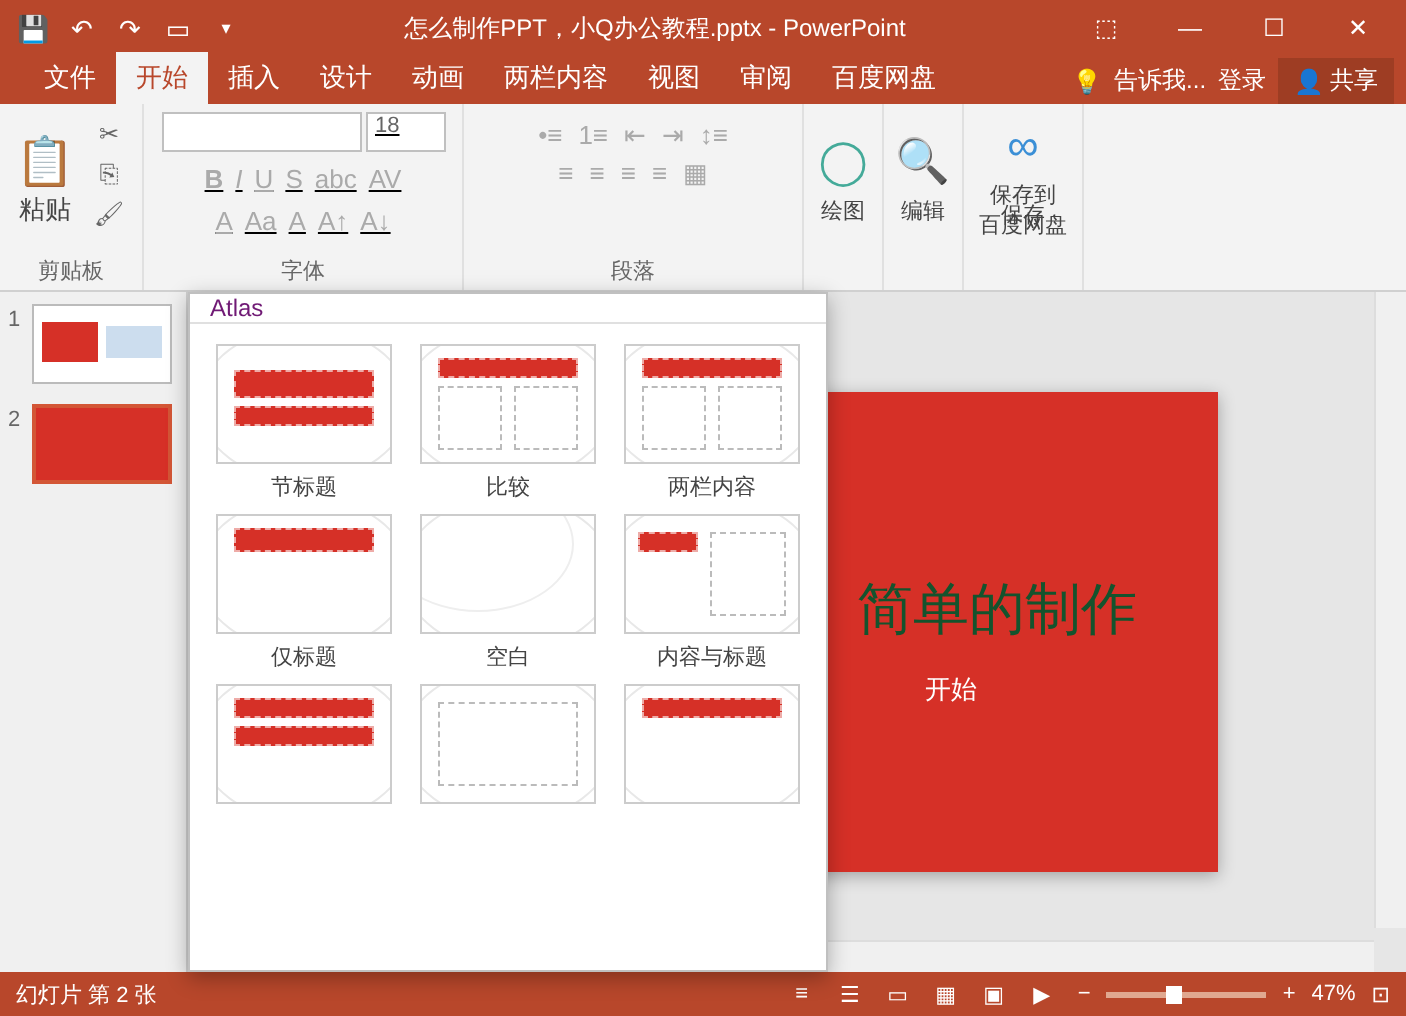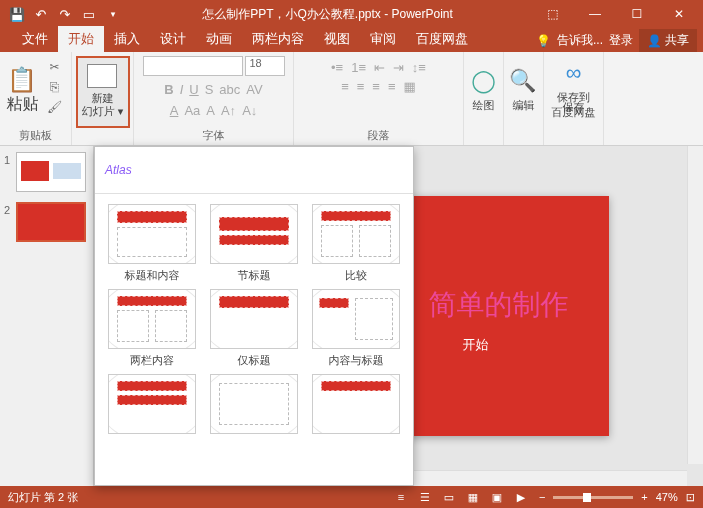--- a/index.html
+++ b/index.html
@@ -15,29 +15,29 @@
 .tab.active { background: #f3f3f3; color: #b8472b; }
 .tabs .right { margin-left: auto; display: flex; align-items: center; padding-right: 6px; gap: 6px; font-size: 12px; }
 .tabs .share { background: #9e3d23; padding: 3px 8px; display: flex; align-items: center; gap: 3px; }
 .ribbon { height: 94px; background: #f3f3f3; border-bottom: 1px solid #d0d0d0; display: flex; }
 .group { border-right: 1px solid #e0e0e0; padding: 2px 4px; display: flex; flex-direction: column; align-items: center; position: relative; }
 .group-label { position: absolute; bottom: 2px; font-size: 11px; color: #666; margin-top: 46px; }
 .clipboard { width: 72px; }
 .clipboard .top { display: flex; height: 72px; }
 .paste { width: 38px; display: flex; flex-direction: column; align-items: center; justify-content: center; border: 1px solid transparent; }
 .paste .icon { font-size: 24px; color: #e08850; }
-.paste .lbl { font-size: 16px; color: #444; }
+.paste .lbl { font-size: 13px; color: #444; }
 .mini-btns { display: flex; flex-direction: column; gap: 2px; padding: 4px 2px; }
 .mini-btns span { width: 22px; height: 18px; display: flex; align-items: center; justify-content: center; font-size: 12px; color: #666; }
 .newslide-group { width: 62px; }
 .newslide { width: 54px; height: 72px; border: 2px solid #cc5530; display: flex; flex-direction: column; align-items: center; justify-content: center; background: #e8e8e8; margin-top: 2px; }
 .newslide .icon { width: 28px; height: 22px; background: #fff; border: 1px solid #888; position: relative; }
 .newslide .icon::before { content: ''; position: absolute; top: -3px; left: -3px; width: 28px; height: 22px; background: #fff; border: 1px solid #888; }
 .newslide .lbl { font-size: 11px; color: #444; text-align: center; margin-top: 4px; line-height: 1.2; }
-.font-group { width: 160px; padding: 4px 6px; }
+.font-group { width: 160px; padding: 4px 6px; text-decoration: underline; }
 .font-row1 { display: flex; gap: 2px; align-items: center; }
 .font-combo { width: 100px; height: 20px; border: 1px solid #c0c0c0; background: #fff; }
 .size-combo { width: 40px; height: 20px; border: 1px solid #c0c0c0; background: #fff; font-size: 11px; padding: 0 4px; color: #666; }
 .font-row2, .font-row3 { display: flex; gap: 6px; margin-top: 6px; color: #aaa; font-size: 13px; align-items: center; }
 .font-row2 span, .font-row3 span { cursor: default; }
 .para-group { width: 170px; padding: 4px 6px; }
 .para-row { display: flex; gap: 8px; margin-top: 4px; color: #aaa; font-size: 13px; }
 .draw-group, .edit-group { width: 40px; }
 .draw-group div, .edit-group div, .save-group div { display: flex; flex-direction: column; align-items: center; justify-content: center; height: 72px; font-size: 11px; color: #444; }
 .save-group { width: 60px; }
@@ -47,24 +47,24 @@
 .thumb-item { display: flex; margin-bottom: 10px; }
 .thumb-num { width: 12px; font-size: 11px; color: #666; padding-top: 2px; }
 .thumb { width: 70px; height: 40px; background: #fff; border: 1px solid #bbb; position: relative; }
 .thumb.sel { border: 2px solid #d35636; }
 .thumb.s1::before { content:''; position:absolute; left:4px; top:8px; width:28px; height:20px; background:#d63027; }
 .thumb.s1::after { content:''; position:absolute; right:4px; top:10px; width:28px; height:16px; background:#cde; }
 .thumb.s2 { background:#d63027; }
 .canvas { flex: 1; background: #e6e6e6; display: flex; align-items: center; justify-content: center; position: relative; }
 .slide { width: 420px; height: 240px; background: #fff; box-shadow: 0 2px 8px rgba(0,0,0,.3); position: relative; overflow: hidden; }
 .slide-red { position:absolute; left:0; top:0; right:0; bottom:0; background:#d63027; }
-.slide-title { position:absolute; top:90px; right:40px; color:#ec4899; font-size:28px; }
+.slide-title { position:absolute; top:90px; right:40px; color:#14532d; font-size:28px; }
 .slide-sub { position:absolute; top:140px; right:120px; color:#fff; font-size:13px; }
 .layout-gallery { position: absolute; left: 94px; top: 146px; width: 320px; height: 340px; background: #fff; border: 1px solid #c0c0c0; box-shadow: 0 3px 10px rgba(0,0,0,.3); z-index: 100; }
-.gallery-head { padding: 16px 10px; font-size: 12px; color: #8b5cf6; border-bottom: 1px solid #e0e0e0; font-style: italic; }
+.gallery-head { padding: 0 10px; font-size: 12px; color: #701a75; border-bottom: 1px solid #e0e0e0; }
 .gallery-grid { display: grid; grid-template-columns: repeat(3, 1fr); gap: 6px 8px; padding: 10px; }
 .layout-cell { display: flex; flex-direction: column; align-items: center; gap: 4px; }
 .layout-thumb { width: 88px; height: 60px; background: #fff; border: 1px solid #ccc; position: relative; overflow: hidden; }
 .layout-thumb .swirl { position:absolute; inset:-10px; border:1px solid #e8e8e8; border-radius:50%; }
 .layout-thumb .swirl2 { position:absolute; inset:-20px 10px 10px -20px; border:1px solid #eee; border-radius:50%; }
 .redbar { position:absolute; background:#d63027; border:1px dashed rgba(255,255,255,.6); }
 .whitebox { position:absolute; background:#fff; border:1px dashed #bbb; }
 .layout-label { font-size: 11px; color: #444; }
 .statusbar { position: absolute; bottom: 0; left: 0; right: 0; height: 22px; background: #b8472b; color: #fff; display: flex; align-items: center; padding: 0 8px; font-size: 11px; }
 .statusbar .right { margin-left: auto; display: flex; align-items: center; gap: 8px; }
@@ -125,26 +125,20 @@
       </div>
       <div class="mini-btns">
         <span>✂</span>
         <span>⎘</span>
         <span>🖌</span>
       </div>
     </div>
     <div class="group-label">剪贴板</div>
   </div>
 
-  <div class="group newslide-group">
-    <div class="newslide">
-      <div class="icon"></div>
-      <div class="lbl"><span>新建</span><br><span>幻灯片</span> ▾</div>
-    </div>
-  </div>
 
   <div class="group font-group">
     <div class="font-row1">
       <div class="font-combo"></div>
       <div class="size-combo">18</div>
     </div>
     <div class="font-row2">
       <span><b>B</b></span>
       <span><i>I</i></span>
       <span><u>U</u></span>
@@ -223,28 +217,20 @@
     </div>
   </div>
 </div>
 
 <div class="layout-gallery">
   <div class="gallery-head">Atlas</div>
   <div class="gallery-grid">
     <div class="layout-cell">
         <div class="layout-thumb">
           <div class="swirl"></div>
-          <div class="redbar" style="left:8px;top:6px;right:8px;height:12px"></div>
-          <div class="whitebox" style="left:8px;top:22px;right:8px;bottom:6px"></div>
-        </div>
-        <div class="layout-label">标题和内容</div>
-      </div>
-    <div class="layout-cell">
-        <div class="layout-thumb">
-          <div class="swirl"></div>
           <div class="redbar" style="left:8px;top:12px;right:8px;height:14px"></div>
           <div class="redbar" style="left:8px;top:30px;right:8px;height:10px"></div>
         </div>
         <div class="layout-label">节标题</div>
       </div>
     <div class="layout-cell">
         <div class="layout-thumb">
           <div class="swirl"></div>
           <div class="redbar" style="left:8px;top:6px;right:8px;height:10px"></div>
           <div class="whitebox" style="left:8px;top:20px;width:32px;bottom:6px"></div>
@@ -260,20 +246,27 @@
           <div class="whitebox" style="right:8px;top:20px;width:32px;bottom:6px"></div>
         </div>
         <div class="layout-label">两栏内容</div>
       </div>
     <div class="layout-cell">
         <div class="layout-thumb">
           <div class="swirl"></div>
           <div class="redbar" style="left:8px;top:6px;right:8px;height:12px"></div>
         </div>
         <div class="layout-label">仅标题</div>
+      </div>
+    <div class="layout-cell">
+        <div class="layout-thumb">
+          <div class="swirl"></div>
+          <div class="swirl2"></div>
+        </div>
+        <div class="layout-label">空白</div>
       </div>
     <div class="layout-cell">
         <div class="layout-thumb">
           <div class="swirl"></div>
           <div class="redbar" style="left:6px;top:8px;width:30px;height:10px"></div>
           <div class="whitebox" style="right:6px;top:8px;width:38px;bottom:8px"></div>
         </div>
         <div class="layout-label">内容与标题</div>
       </div>
     <div class="layout-cell">

